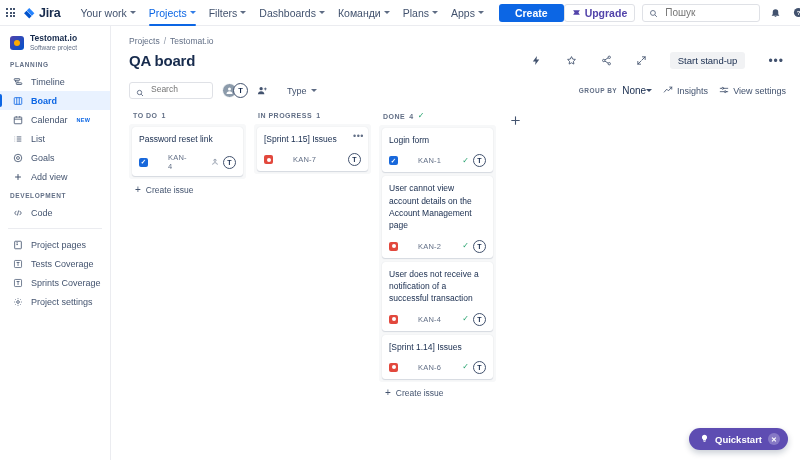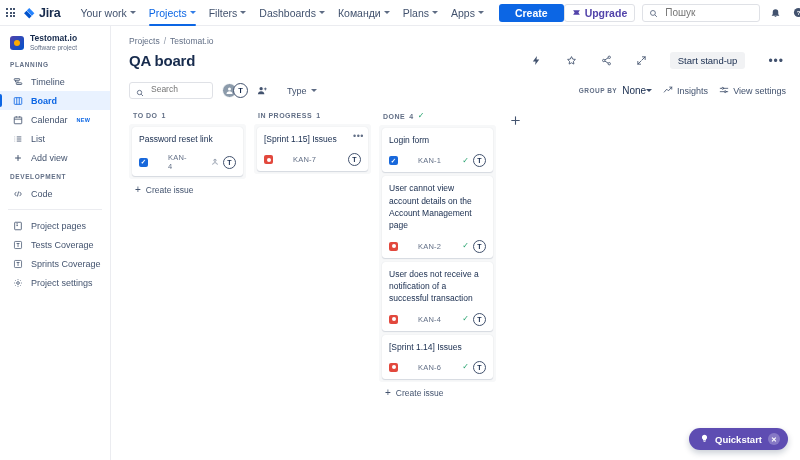--- a/index.html
+++ b/index.html
@@ -355,20 +355,29 @@
               <line x1="9" y1="7" x2="20" y2="7"></line>
             <line x1="4" y1="12" x2="5" y2="12"></line>
               <line x1="9" y1="12" x2="20" y2="12"></line>
             <line x1="4" y1="17" x2="5" y2="17"></line>
               <line x1="9" y1="17" x2="20" y2="17"></line>
           </svg>
         </span>
         <span>List</span>
       </div>
 
+      <div class="side-item">
+        <span class="si-icon">
+          <svg width="10" height="10" viewBox="0 0 24 24" fill="none" stroke="currentColor" stroke-width="2">
+            <circle cx="12" cy="12" r="9"></circle>
+              <circle cx="12" cy="12" r="3.5"></circle>
+          </svg>
+        </span>
+        <span>Goals</span>
+      </div>
 
       <div class="side-item">
         <span class="si-icon">
           <svg width="10" height="10" viewBox="0 0 24 24" fill="none" stroke="currentColor" stroke-width="2.4">
             <line x1="12" y1="5" x2="12" y2="19"></line>
               <line x1="5" y1="12" x2="19" y2="12"></line>
           </svg>
         </span>
         <span>Add view</span>
       </div>

